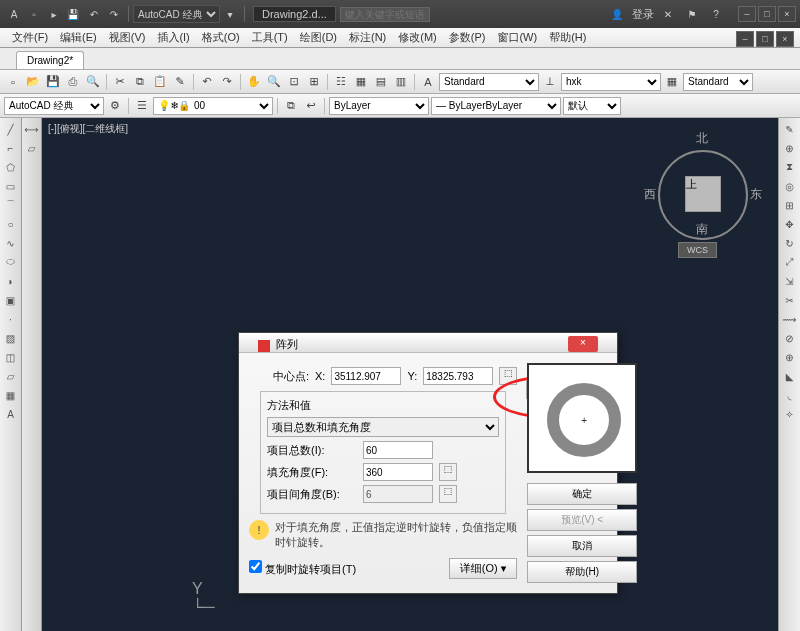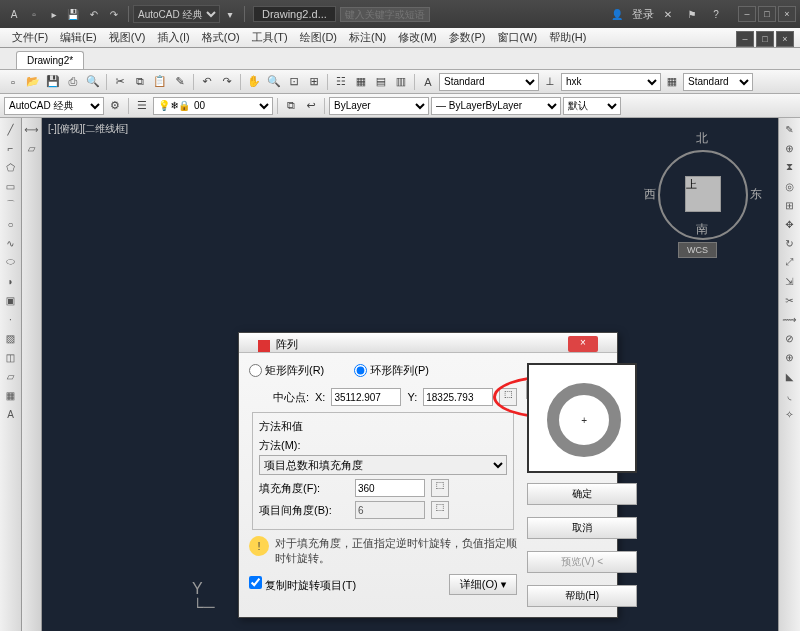--- a/index.html
+++ b/index.html
@@ -42,30 +42,30 @@
 .dlg-close{margin-left:auto;width:30px;height:16px;background:#d44;color:#fff;text-align:center;line-height:14px;font-size:10px;border-radius:2px}
 .dlg-body{padding:10px;display:flex;gap:10px}
 .dlg-left{flex:1}
 .dlg-right{width:120px}
 .radio-row{display:flex;gap:30px;margin-bottom:10px}
 .radio-row label{display:flex;align-items:center;gap:3px}
 .field-row{display:flex;align-items:center;gap:6px;margin:4px 0}
 .field-row .lbl{width:60px;text-align:right}
 .field-row input{width:70px;height:18px;border:1px solid #aaa;padding:0 2px;font-size:10px}
 .field-row .pick{width:18px;height:18px;border:1px solid #aaa;background:#f0f0f0;font-size:9px;text-align:center}
-.group{border:1px solid #bbb;padding:6px;margin:6px 3px}
+.group{border:1px solid #bbb;padding:6px;margin:6px 11px}
 .group select{width:100%;height:20px;border:1px solid #aaa}
 .hint{display:flex;gap:6px;margin:6px 0;font-size:10px;color:#444}
 .hint .bulb{width:20px;height:20px;background:#ffd54f;border-radius:50%;flex-shrink:0;text-align:center;line-height:20px}
 .chk-row{display:flex;align-items:center;gap:6px;margin-top:8px}
 .chk-row button{padding:2px 10px;border:1px solid #aaa;background:linear-gradient(#fff,#e0e0e0)}
 .preview{width:110px;height:110px;border:2px solid #333;background:#fff;position:relative;margin-bottom:10px}
 .preview .ring1{position:absolute;top:18px;left:18px;width:74px;height:74px;border:12px solid #888;border-radius:50%}
 .preview .plus{position:absolute;top:50px;left:52px;font-size:10px;color:#333}
-.dlg-btns{display:flex;flex-direction:column;gap:12px}
+.dlg-btns{display:flex;flex-direction:column;gap:4px}
 .dlg-btns button{padding:3px 8px;border:1px solid #aaa;background:linear-gradient(#fff,#e0e0e0);font-size:10px}
 .sel-obj{position:absolute;top:28px;right:10px;display:flex;align-items:center;gap:4px}
 .sel-obj .ic{width:18px;height:18px;border:1px solid #aaa;background:#dfe;text-align:center;font-size:10px}
 .red-circle{position:absolute;top:-6px;right:-6px;width:120px;height:44px;border:3px solid #e22;border-radius:50%;pointer-events:none}
 </style>
 </head>
 <body>
 
 <div class="titlebar">
   <span class="icn">A</span>
@@ -234,42 +234,35 @@
   <div style="position:relative">
     <div class="sel-obj">
       <div class="ic">⬚</div>
       <span>选择对象(S)</span>
       <div class="red-circle"></div>
     </div>
     <div style="position:absolute;top:48px;right:14px;color:#a63;font-size:10px">已选择 0 个对象</div>
   </div>
   <div class="dlg-body">
     <div class="dlg-left">
-      <div class="radio-row">
-        <label>
-            <input type="radio" name="at" style="">
-            <span>矩形阵列(R)</span>
-          </label>
-        <label>
-            <input type="radio" name="at" checked="" style="">
-            <span>环形阵列(P)</span>
-          </label>
-      </div>
       <div class="field-row">
         <span class="lbl">中心点:</span>
         <span>X:</span>
         <input value="35112.907" style="">
         <span>Y:</span>
         <input value="18325.793" style="">
         <div class="pick">⬚</div>
       </div>
       <div class="group">
         <div style="margin-bottom:4px">方法和值</div>
-        <div style="margin-bottom:2px">方法(M):</div>
         <select><option>项目总数和填充角度</option></select>
+        <div class="field-row">
+          <span style="width:90px">项目总数(I):</span>
+          <input value="60" style="">
+        </div>
         <div class="field-row">
           <span style="width:90px">填充角度(F):</span>
           <input value="360" style="">
           <div class="pick">⬚</div>
         </div>
         <div class="field-row">
           <span style="width:90px">项目间角度(B):</span>
           <input disabled="" style="background: rgb(238, 238, 238);" value="6">
           <div class="pick">⬚</div>
         </div>
@@ -285,19 +278,19 @@
         <button style="margin-left:auto"><span>详细(O)</span> ▾</button>
       </div>
     </div>
     <div class="dlg-right">
       <div class="preview">
         <div class="ring1"></div>
           <div class="plus">+</div>
       </div>
       <div class="dlg-btns">
         <button>确定</button>
+        <button disabled="" style="color:#999">预览(V) &lt;</button>
         <button>取消</button>
-        <button disabled="" style="color:#999">预览(V) &lt;</button>
         <button>帮助(H)</button>
       </div>
     </div>
   </div>
 </div>
 
 </body></html>

